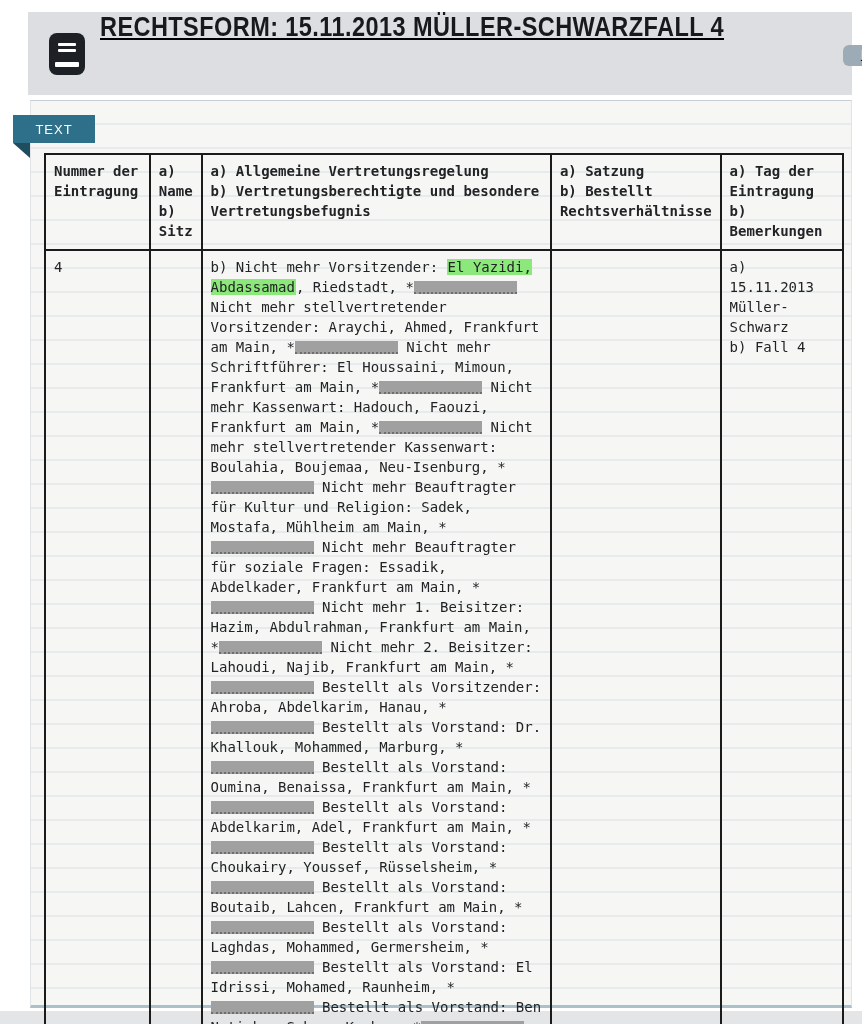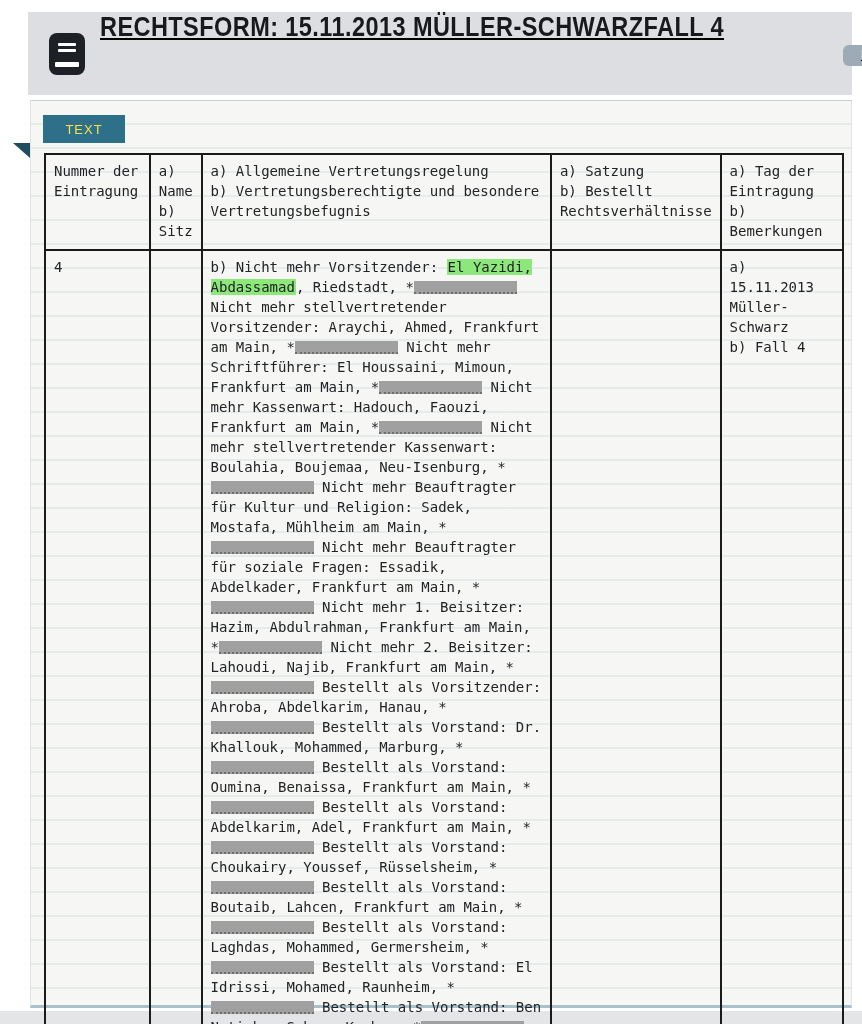--- a/index.html
+++ b/index.html
@@ -44,23 +44,23 @@
       #f6f7f5;
     border-top: 1px solid #c6cfd5;
     border-left: 1px solid #e0e4e6;
     border-right: 1px solid #e0e4e6;
     border-bottom: 3px solid var(--card_bottom_line, #aac1cb);
   }
   
   .tab-text {
     position: absolute; left: 13px; top: 115px; width: 82px; height: 28px;
     background: var(--ribbon_bg, #2e7089);
-    color: #fde047; font-size: 13px; letter-spacing: 1px;
+    color: #ffffff; font-size: 13px; letter-spacing: 1px;
     display: flex; align-items: center; justify-content: center;
-    cursor: pointer; z-index: 3; margin-left: 30px;
+    cursor: pointer; z-index: 3;
   }
   .ribbon-fold {
     position: absolute; left: 13px; top: 143px; width: 17px; height: 15px;
     background: var(--ribbon_fold, #1e4d5f);
     clip-path: polygon(0 0, 100% 0, 100% 100%);
     z-index: 2;
   }
   
   table.register-table {
     border-collapse: collapse;
@@ -70,21 +70,21 @@
     font-size: 14px; line-height: 20px; color: #222326;
     background: transparent;
   }
   .register-table th, .register-table td {
     border: 2px solid #1b1b1b;
     vertical-align: top;
     text-align: left;
     padding: 6px 8px 8px;
     background: transparent;
   }
-  .register-table th { font-weight: normal; white-space: pre-line; }
+  .register-table th { font-weight: bold; white-space: pre-line; }
   .cell-tag { white-space: pre-line; }
   mark.hl {
     background: var(--highlight, #8ce87a);
     color: inherit; padding: 0 1px;
   }
   .redacted {
     display: inline-block;
     width: 103px; height: 13px;
     background: var(--redaction, #a0a0a0);
     border-bottom: 2px dotted #6e6e6e;

